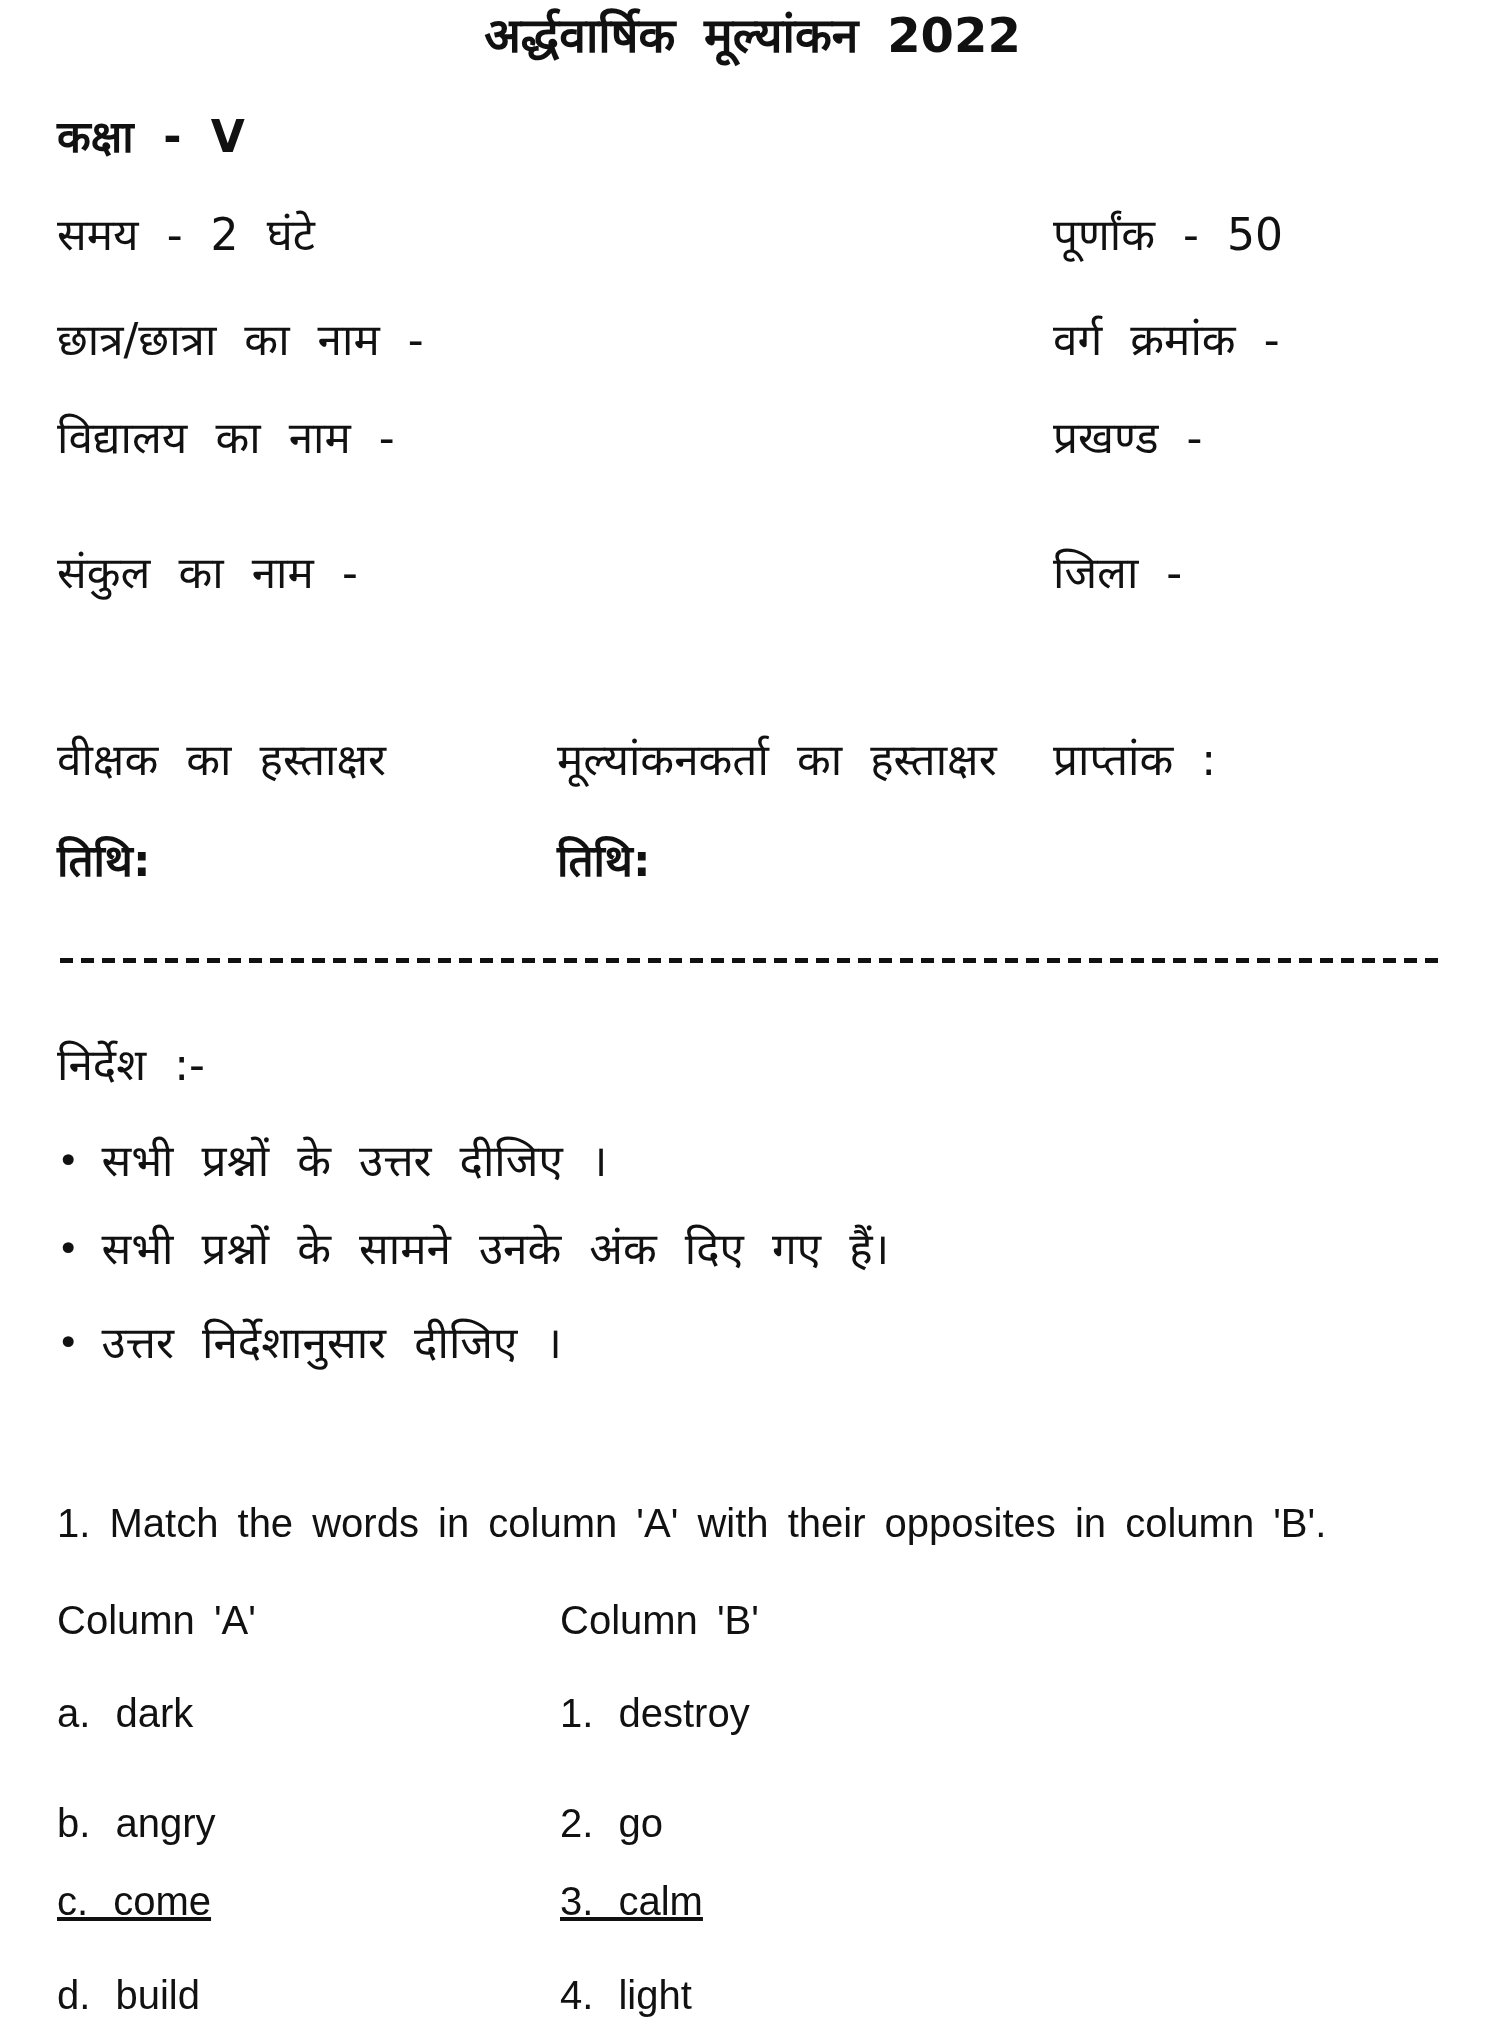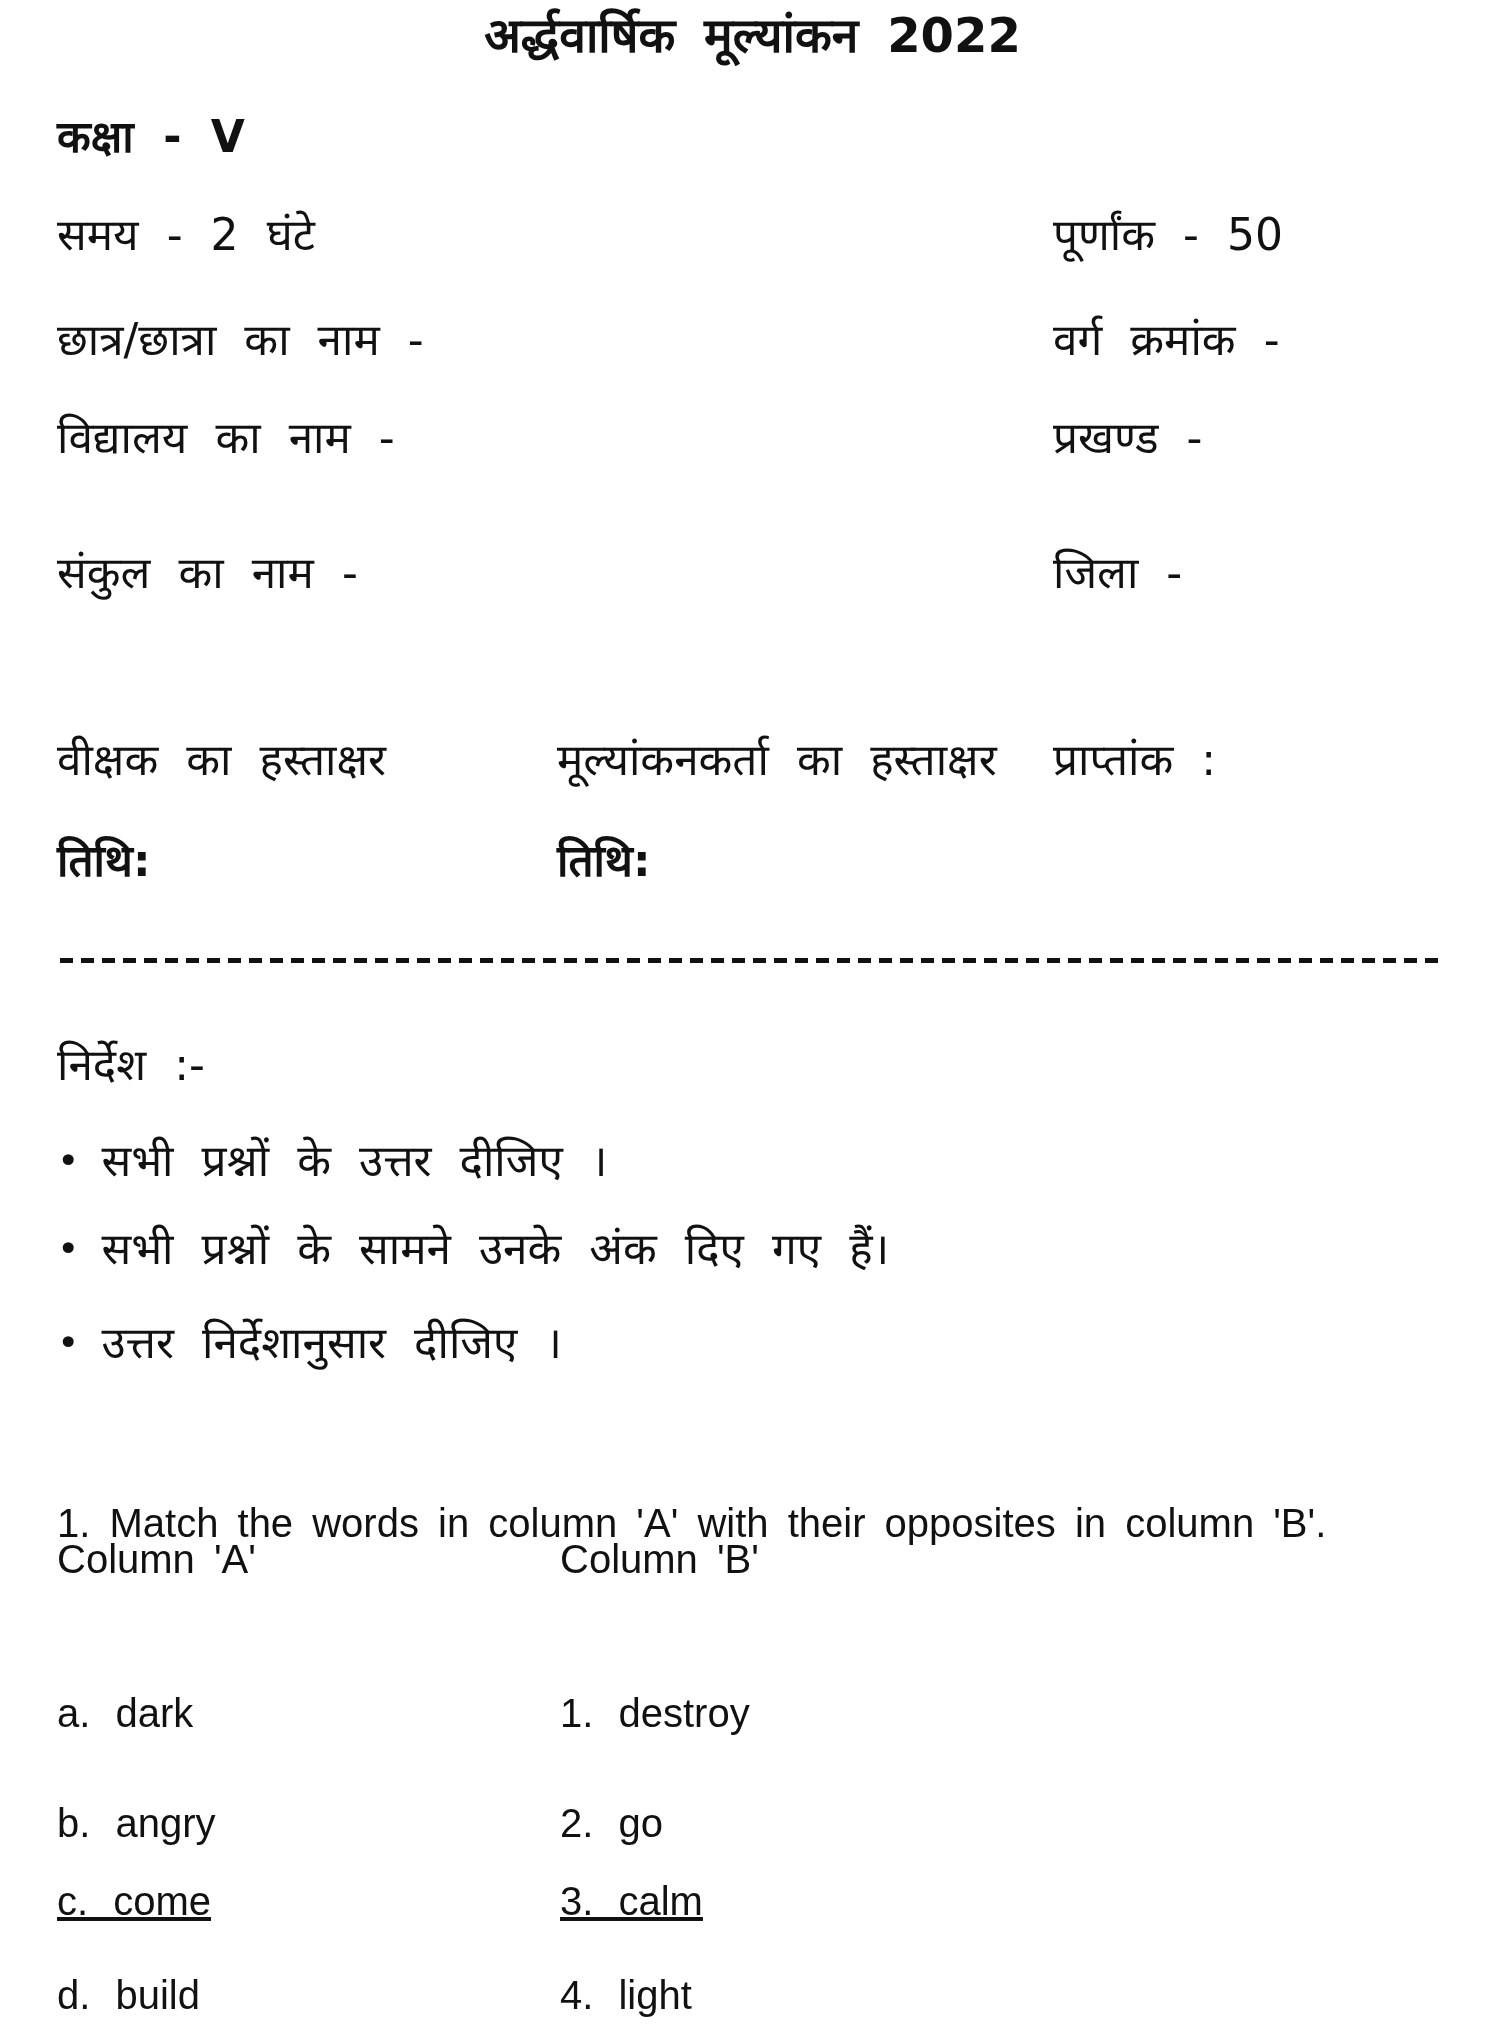--- a/index.html
+++ b/index.html
@@ -32,21 +32,21 @@
     position:absolute; top:958px; left:60px; width:1385px; height:5px;
     background:repeating-linear-gradient(90deg,#111 0px,#111 13px,transparent 13px,transparent 21px);
   }
 
   .inst { top:1040px; left:57px; }
   .bul1 { top:1136px; } .bul2 { top:1224px; } .bul3 { top:1318px; }
   .bullet-line { left:57px; }
   .bullet-dot { display:inline-block; margin-right:22px; font-size:38px; vertical-align:2px; }
 
   .q1   { top:1500px; left:57px; }
-  .colh { top:1536px; }
+  .colh { top:1597px; }
   .m1 { top:1690px; } .m2 { top:1800px; } .m3 { top:1878px;text-decoration:underline; } .m4 { top:1972px; }
   .ca { left:57px; } .cb { left:560px; }
   .item { word-spacing:0.35em; }
 </style>
 </head>
 <body>
 
 <div class="page">
 
   <div class="t hi title">अर्द्धवार्षिक मूल्यांकन 2022</div>

